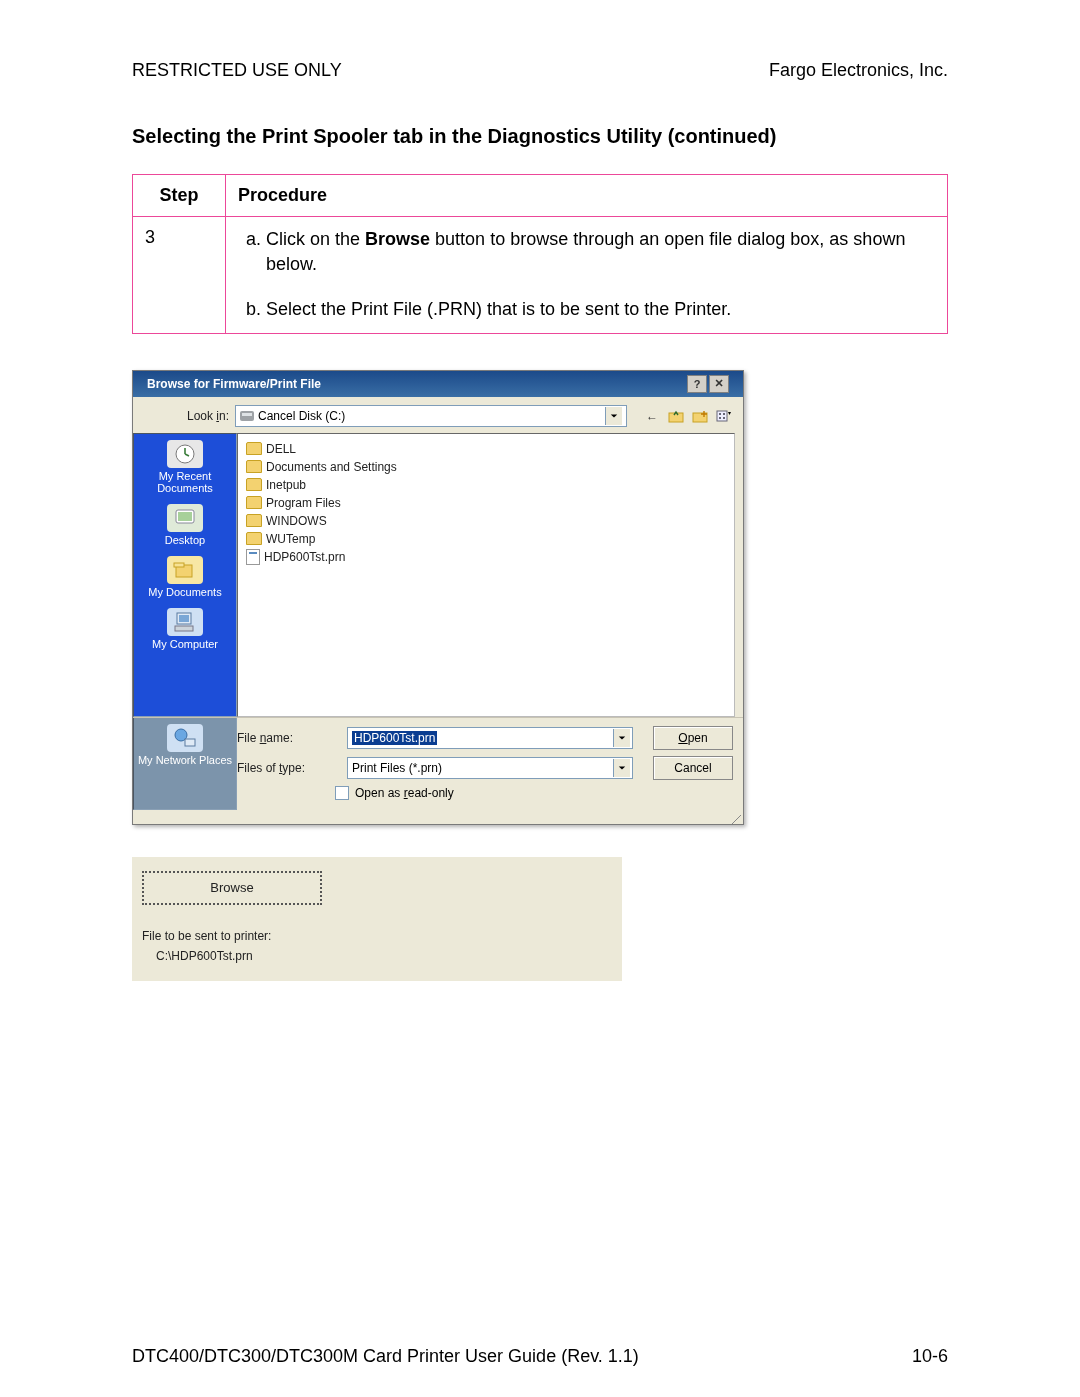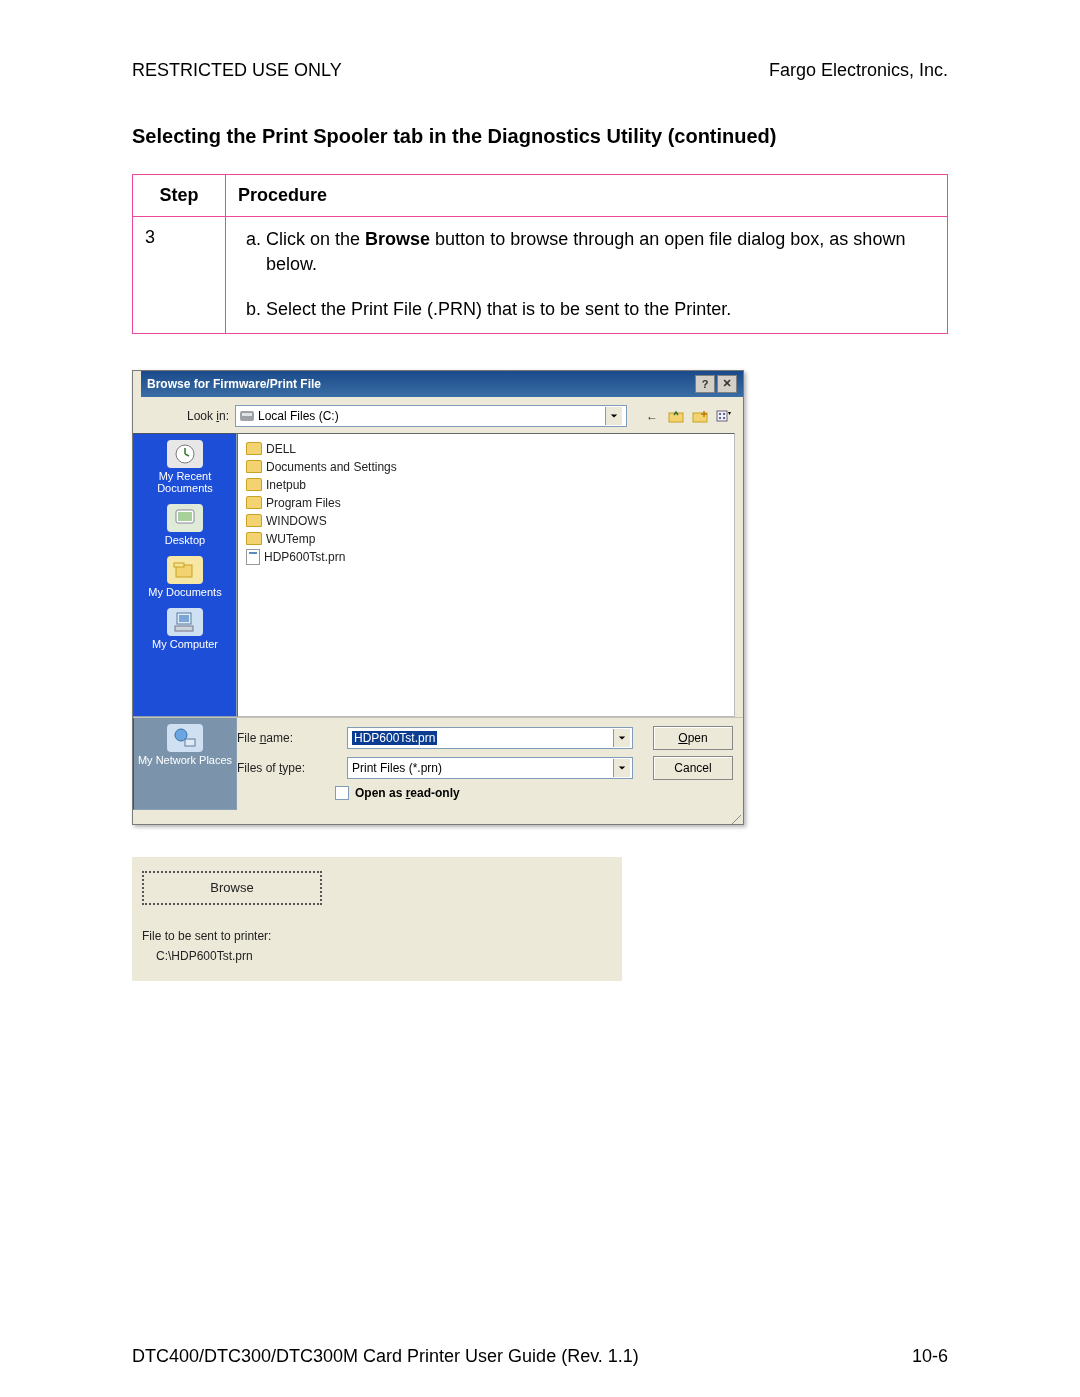--- a/index.html
+++ b/index.html
@@ -59,25 +59,24 @@
     background: #ece9d8;
     border: 1px solid #7a7a7a;
     box-shadow: 2px 2px 4px rgba(0,0,0,0.3);
     font-size: 12px;
     margin-bottom: 32px;
   }
   .titlebar {
     background: linear-gradient(#1b4a8a, #3a6ea5);
     color: #fff;
     font-weight: bold;
-    padding: 4px 6px;
+    padding: 4px 14px;
     display: flex;
     justify-content: space-between;
     align-items: center;
-    margin-left: 8px;
   }
   .titlebar-btns { display: flex; gap: 2px; }
   .tb-btn {
     width: 18px; height: 16px;
     background: #d4d0c8;
     border: 1px solid #808080;
     color: #333;
     font-size: 11px;
     font-weight: bold;
     display: flex;
@@ -192,21 +191,21 @@
   .text-combo .drop { margin-left:auto; width:16px; height:18px; background:#ece9d8; border-left:1px solid #7f9db9; display:flex;align-items:center;justify-content:center;}
   .win-btn {
     width: 78px; height: 22px;
     background: #ece9d8;
     border: 1px solid #888;
     box-shadow: 1px 1px 0 #fff inset;
     font-size: 12px;
     cursor: default;
     display:flex; align-items:center; justify-content:center;
   }
-  .chk-row { display:flex; align-items:flex-start; gap:6px; margin-left:98px; margin-top:4px;font-weight:bold; }
+  .chk-row { display:flex; align-items:flex-start; gap:6px; margin-left:98px; margin-top:4px; }
   .chk { width:12px; height:12px; border:1px solid #7f9db9; background:#fff; }
   .resize {
     height: 14px; display:flex; justify-content:flex-end; padding-right:2px;
   }
   .grip { width:14px;height:14px; background:
     linear-gradient(135deg, transparent 50%, #888 50% 52%, transparent 52%) ,
     linear-gradient(135deg, transparent 58%, #888 58% 60%, transparent 60%) ,
     linear-gradient(135deg, transparent 66%, #888 66% 68%, transparent 68%) ;
     background-size:100% 100%;
   }
@@ -283,21 +282,21 @@
         <div class="tb-btn">
             <span>✕</span>
           </div>
       </div>
     </div>
     <div class="dialog-body">
       <div class="toprow">
         <label>Look <span class="ul-letter">i</span>n:</label>
         <div class="combo" style="flex:1">
           <span class="disk-icon"></span>
-          <span>Local Files (C:)</span>
+          <span>Cancel Disk (C:)</span>
           <span class="drop">
               <svg viewBox="0 0 10 10">
                 <path d="M1 3 L5 7 L9 3 Z"></path>
               </svg>
             </span>
         </div>
         <div class="tool-icons">
           <div class="tool-ico">←</div>
           <div class="tool-ico">
             <svg width="16" height="14">

